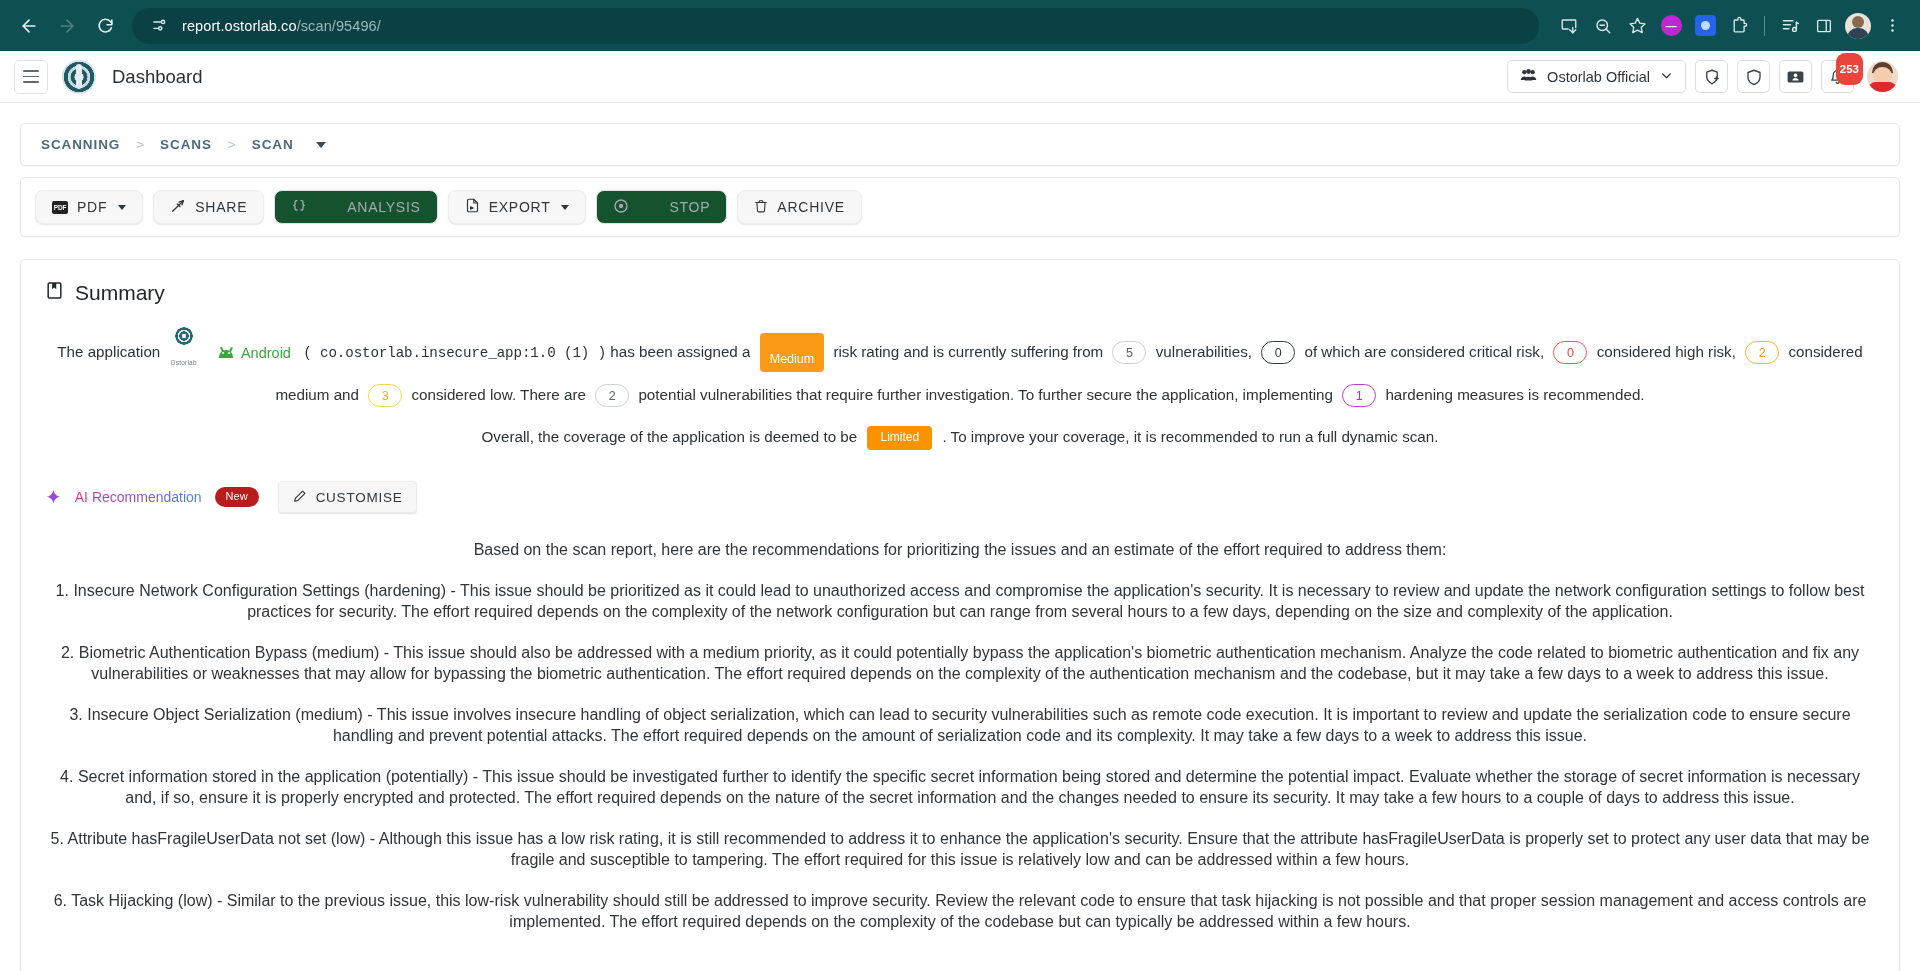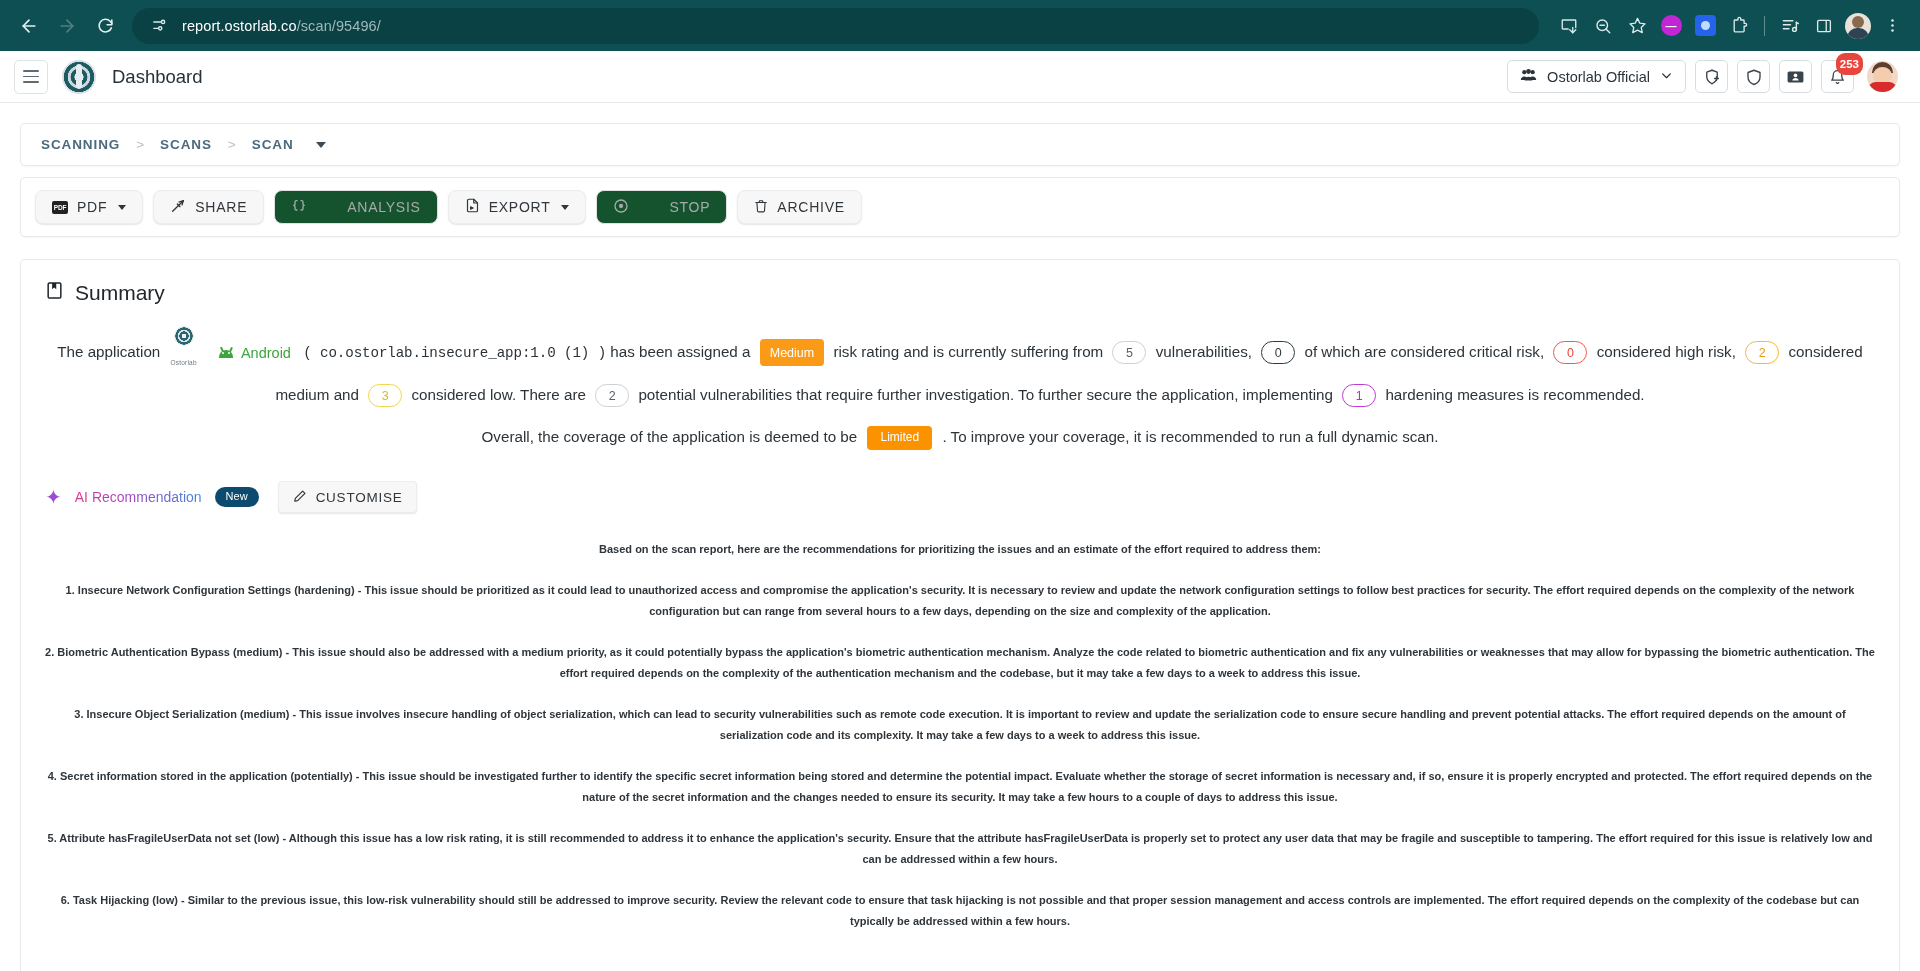--- a/index.html
+++ b/index.html
@@ -145,21 +145,21 @@
     border: 1px solid #d9dde1;
     border-radius: 5px;
     background: #fff;
     display: flex; align-items: center; justify-content: center;
     color: #3a444c;
     position: relative;
   }
   .badge-count {
     position: absolute;
     top: -8px; right: -10px;
-    min-width: 25px; height: 22px;
+    min-width: 25px; height: 32px;
     border-radius: 9px;
     background: #e8453c;
     color: #fff;
     font-size: 11.5px;
     font-weight: bold;
     display: flex; align-items: center; justify-content: center;
     padding: 0 4px;
   }
   .user-avatar {
     width: 31px; height: 31px; border-radius: 50%;
@@ -292,21 +292,21 @@
     font-size: 14.2px;
     color: #2b3238;
     letter-spacing: -.1px;
   }
 
   .risk-badge {
     display: inline-block;
     background: #fb9a16;
     color: #fff;
     font-size: 12.5px;
-    padding: 7px 10px 4px 10px;
+    padding: 19px 10px 4px 10px;
     border-radius: 4px;
     vertical-align: middle;
     margin: 0 5px;
     line-height: 1.25;
   }
   .cov-badge {
     display: inline-block;
     background: #fb9200;
     color: #fff;
     font-size: 12px;
@@ -340,21 +340,21 @@
     font-size: 14px;
     font-weight: 500;
     background: linear-gradient(90deg, #e2368e 0%, #9b46c9 45%, #3d87d8 100%);
     -webkit-background-clip: text;
     background-clip: text;
     color: transparent;
     -webkit-text-fill-color: transparent;
   }
   .sparkle { color: #9b4bd6; font-size: 20px; line-height: 1; display: inline-block; }
   .new-pill {
-    background: #0c4a6e;
+    background: #b91c1c;
     color: #fff;
     font-size: 11px;
     border-radius: 10px;
     padding: 3px 11px 4px 11px;
     line-height: 1.2;
   }
   .customise-btn {
     height: 32px;
     border-radius: 4px;
     background: #f7f7f7;
@@ -363,25 +363,24 @@
     display: flex; align-items: center; gap: 9px;
     padding: 0 14px;
     font-size: 13.5px;
     letter-spacing: .75px;
     color: #30363b;
     margin-left: 6px;
   }
 
   .ai-body { margin-top: 26px; }
   .ai-body p {
-    font-size: 11px;
+    font-size: 16px;
     line-height: 21.5px;
     color: #2f353a;
     margin-bottom: 19px;
-    font-weight: bold;
   }
 </style>
 </head>
 <body>
 
 <div class="browser-bar">
   <div class="nav-btn">
     <svg width="20" height="20" viewBox="0 0 24 24" fill="none" stroke="currentColor" stroke-width="2" stroke-linecap="round" stroke-linejoin="round">
         <line x1="19" y1="12" x2="5" y2="12"></line>
         <polyline points="12 19 5 12 12 5"></polyline>

